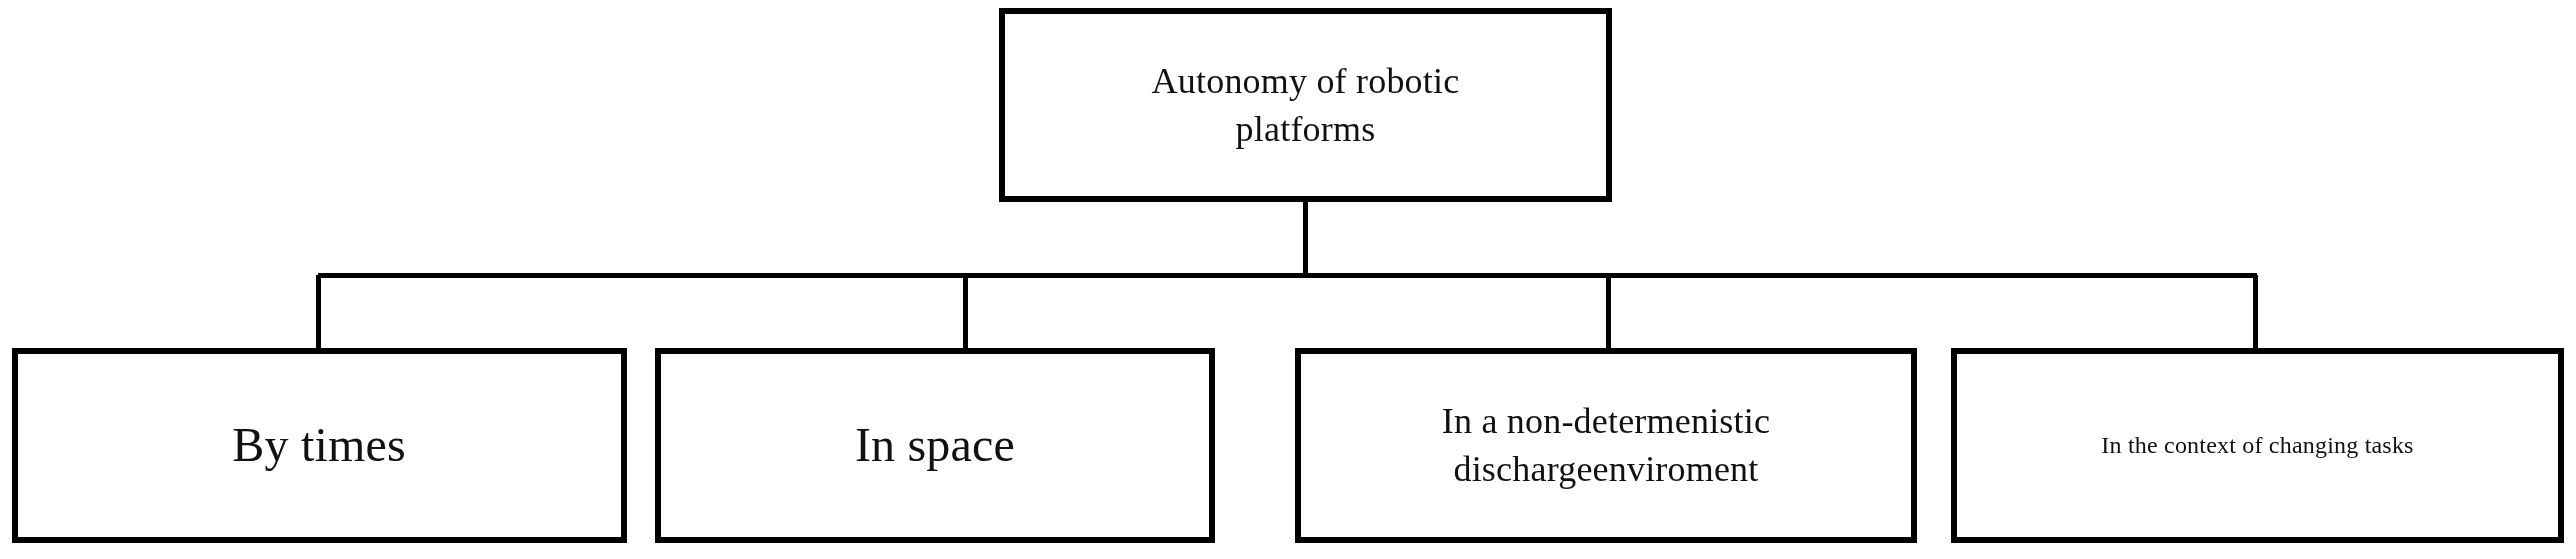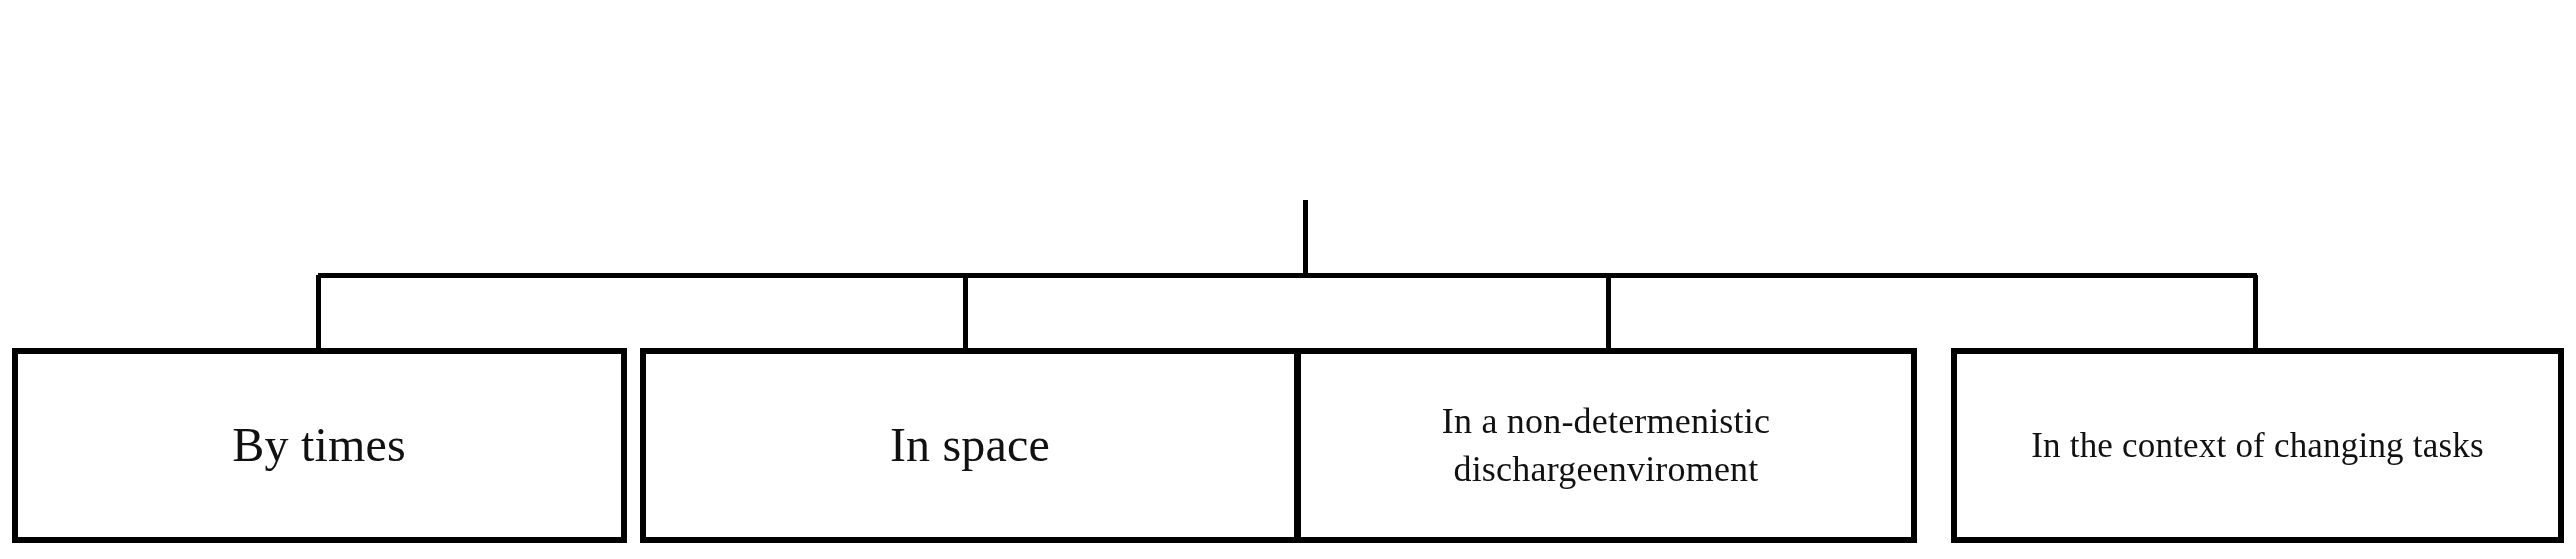--- a/index.html
+++ b/index.html
@@ -49,26 +49,26 @@
     font-size: 36px;
     line-height: 1.34;
   }
 
   
   .leaf {
     top: 348px;
     height: 195px;
   }
   #node-leaf-0 { left: 11.6px;   width: 615px; }
-  #node-leaf-1 { left: 640px;  width: 660px; }
+  #node-leaf-1 { left: 655px;  width: 560px; }
   #node-leaf-2 { left: 1295px; width: 622px; }
   #node-leaf-3 { left: 1951px; width: 613px; }
 
   #node-leaf-3 .node-label {
-    font-size: 35px;
+    font-size: 24px;
     padding: 0 1.6px;
     white-space: nowrap;
   }
   #node-leaf-2 .node-label {
     font-size: 36px;
     line-height: 1.32;
   }
 
   
   .conn {
@@ -94,20 +94,24 @@
   #conn-drop-0 { left: 316px;  top: 275px; height: 74px; }
   #conn-drop-1 { left: 963px; top: 275px; height: 74px; }
   #conn-drop-2 { left: 1606px; top: 275px; height: 74px; }
   #conn-drop-3 { left: 2253px; top: 275px; height: 74px; }
 </style>
 </head>
 <body>
 
 <div id="canvas">
 
+  <div class="node" id="node-root">
+    <span class="node-label">Autonomy of robotic
+platforms</span>
+  </div>
 
   <div class="conn conn-v" id="conn-stem"></div>
   <div class="conn conn-h" id="conn-bus"></div>
   <div class="conn conn-v" id="conn-drop-0"></div>
   <div class="conn conn-v" id="conn-drop-1"></div>
   <div class="conn conn-v" id="conn-drop-2"></div>
   <div class="conn conn-v" id="conn-drop-3"></div>
 
   <div class="node leaf" id="node-leaf-0">
     <span class="node-label">By times</span>

